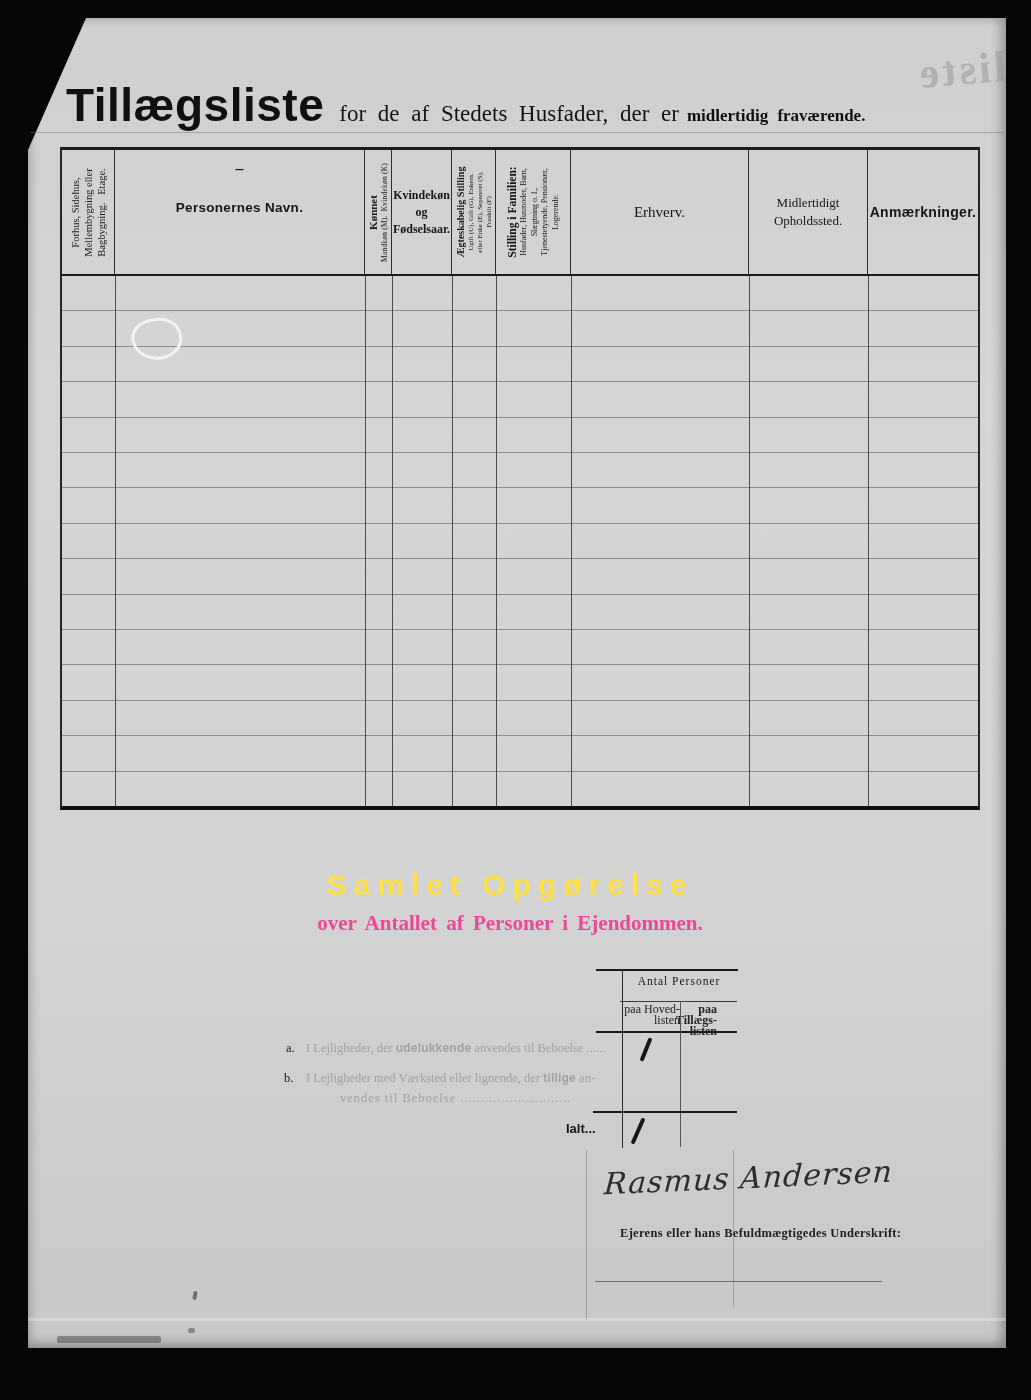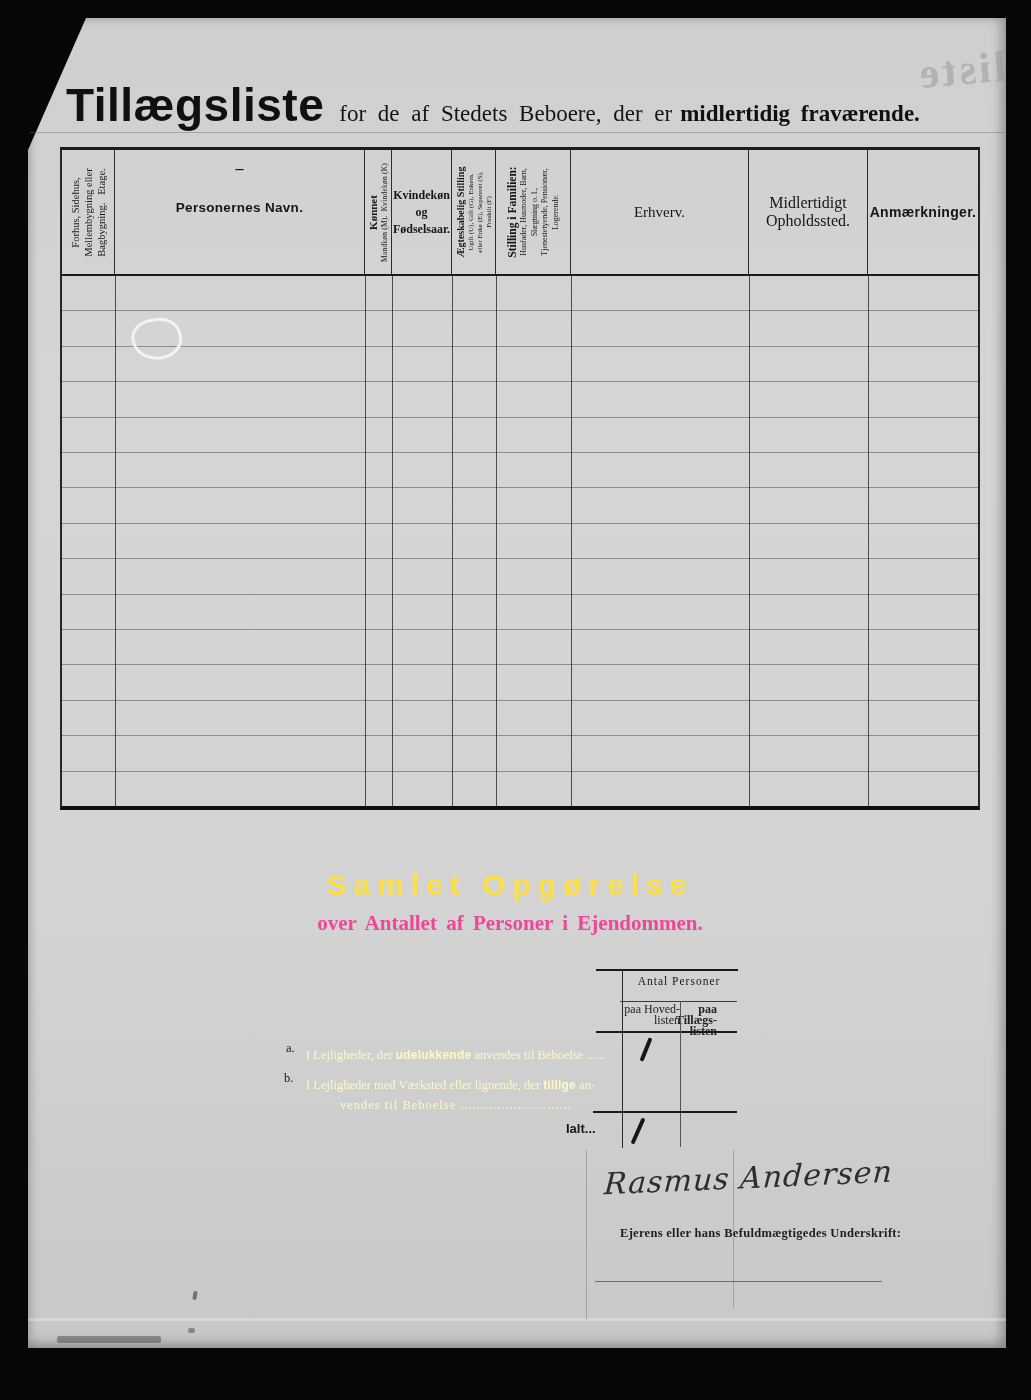--- a/index.html
+++ b/index.html
@@ -11,21 +11,21 @@
   .corner{position:absolute;left:28px;top:18px;width:58px;height:132px;background:#060606;
           clip-path:polygon(0 0,100% 0,0 100%);}
   .bleed{position:absolute;left:856px;top:48px;width:150px;font-family:"Liberation Serif",serif;
          font-weight:bold;font-size:43px;letter-spacing:3px;color:rgba(148,148,148,.5);
          transform:scaleX(-1) rotate(5deg);}
 
   
   .title-row{position:absolute;left:66px;top:78px;display:flex;align-items:baseline;white-space:nowrap;}
   .t-main{font-family:"Liberation Sans",sans-serif;font-weight:bold;font-size:46px;letter-spacing:.5px;color:#101010;}
   .t-sub{font-family:"Liberation Serif",serif;font-size:23px;margin-left:15px;word-spacing:6px;color:#141414;}
-  .t-subb{font-family:"Liberation Serif",serif;font-weight:bold;font-size:23px;margin-left:8px;word-spacing:5px;color:#101010;}
+  .t-subb{font-family:"Liberation Serif",serif;font-weight:bold;font-size:17px;margin-left:8px;word-spacing:5px;color:#101010;}
   .title-underline{position:absolute;left:30px;top:132px;width:974px;height:1px;background:rgba(110,110,110,.45);}
 
   
   .table{position:absolute;left:60px;top:147px;width:916px;
          border-left:2px solid #262626;border-right:2px solid #262626;
          border-top:3px solid #1d1d1d;border-bottom:4px solid #0e0e0e;}
   .thead{display:flex;height:124px;border-bottom:2px solid #1b1b1b;}
   .hc{position:relative;display:flex;align-items:center;justify-content:center;
       border-right:1px solid #2d2d2d;box-sizing:border-box;overflow:visible;}
   .c1{width:53px}.c2{width:250px}.c3{width:27px}.c4{width:60px}.c5{width:44px}
@@ -41,21 +41,21 @@
   .rot5 .rot-sub{font-size:7px;line-height:9px;}
   .rot6{width:120px;}
   .rot6 .rot-main{font-size:11.5px;line-height:14px;}
   .rot6 .rot-sub{font-size:8px;line-height:10.5px;}
   .c2-inner{display:flex;flex-direction:column;align-items:center;height:100%;}
   .c2-dash{font-weight:bold;font-size:16px;margin-top:12px;line-height:14px;}
   .c2-label{font-family:"Liberation Sans",sans-serif;font-weight:bold;font-size:13.5px;
             letter-spacing:.3px;margin-top:24px;}
   .c4-lines{font-weight:bold;font-size:12px;line-height:17px;text-align:center;}
   .c7-label{font-size:15px;}
-  .c8-lines{font-size:16px;line-height:18px;text-align:center;}
+  .c8-lines{font-size:13px;line-height:18px;text-align:center;}
   .c9-label{font-family:"Liberation Sans",sans-serif;font-weight:bold;font-size:14px;letter-spacing:.3px;text-align:right;}
 
   .tbody{position:relative;height:530px;
          background:repeating-linear-gradient(to bottom,transparent 0px,transparent 34.4px,
                     rgba(70,70,70,.5) 34.4px,rgba(70,70,70,.5) 35.4px);}
   .vline{position:absolute;top:0;height:530px;width:1px;background:rgba(42,42,42,.8);}
   .v1{left:53px}.v2{left:303px}.v3{left:330px}.v4{left:390px}
   .v5{left:434px}.v6{left:509px}.v7{left:687px}.v8{left:806px}
   .blob{position:absolute;left:70px;top:42px;width:44px;height:36px;border:3px solid #f4f4f4;
         border-radius:45% 55% 50% 62%;transform:rotate(-14deg);opacity:.95;}
@@ -67,21 +67,21 @@
   .samlet-s{font-family:"Liberation Serif",serif;font-weight:bold;font-size:21px;
             word-spacing:4px;margin-top:9px;color:#ec4899;}
   .hl{position:absolute;background:#1a1a1a;}
   .antal{position:absolute;left:620px;top:975px;width:118px;text-align:center;
          font-size:11.5px;letter-spacing:1px;}
   .subhead{position:absolute;top:1004px;text-align:right;font-size:12px;line-height:11px;color:#222;}
   .sh1{left:622px;width:58px;}
   .sh2{left:660px;width:57px;font-weight:bold;}
   .svline{position:absolute;width:1px;background:#2a2a2a;}
   .row-pre{position:absolute;font-size:12.5px;}
-  .row-text{position:absolute;font-size:12.5px;white-space:nowrap;color:#fef9c3;margin-top:7px;}
+  .row-text{position:absolute;font-size:12.5px;white-space:nowrap;color:#a3a3a3;}
   .row-text b{font-family:"Liberation Sans",sans-serif;font-size:12px;letter-spacing:.2px;}
   .ialt{position:absolute;left:566px;top:1121px;font-family:"Liberation Sans",sans-serif;
         font-weight:bold;font-size:13px;}
   .slash{position:absolute;width:4px;background:#161616;border-radius:3px;}
 
   
   .signature{position:absolute;left:604px;top:1160px;font-family:"DejaVu Serif",serif;
              font-style:italic;font-size:30px;letter-spacing:1px;color:#2d2d2d;
              transform:rotate(-2.5deg) skewX(-6deg);white-space:nowrap;}
   .sig-caption{position:absolute;left:620px;top:1226px;font-weight:bold;font-size:12.5px;
@@ -99,21 +99,21 @@
 </head>
 <body>
 
 <div class="canvas">
   <div class="page"></div>
   <div class="corner"></div>
   <div class="bleed">liste</div>
 
   <div class="title-row">
     <span class="t-main">Tillægsliste</span>
-    <span class="t-sub">for de af Stedets Beboere, der er</span>
+    <span class="t-sub">for de af Stedets Husfader, der er</span>
     <span class="t-subb">midlertidig fraværende.</span>
   </div>
   <div class="title-underline"></div>
 
   <div class="table">
     <div class="thead">
       <div class="hc c1">
         <div class="rot rot1">
           <div>Forhus, Sidehus,</div>
           <div>Mellembygning eller</div>

